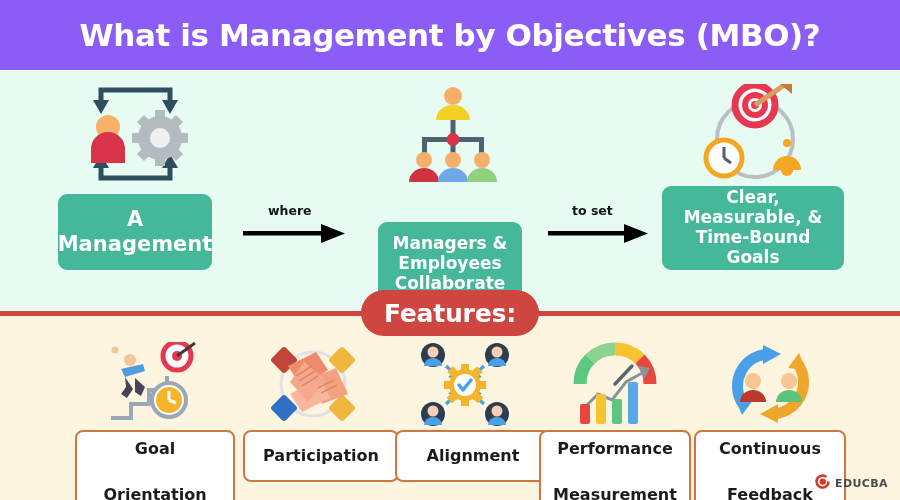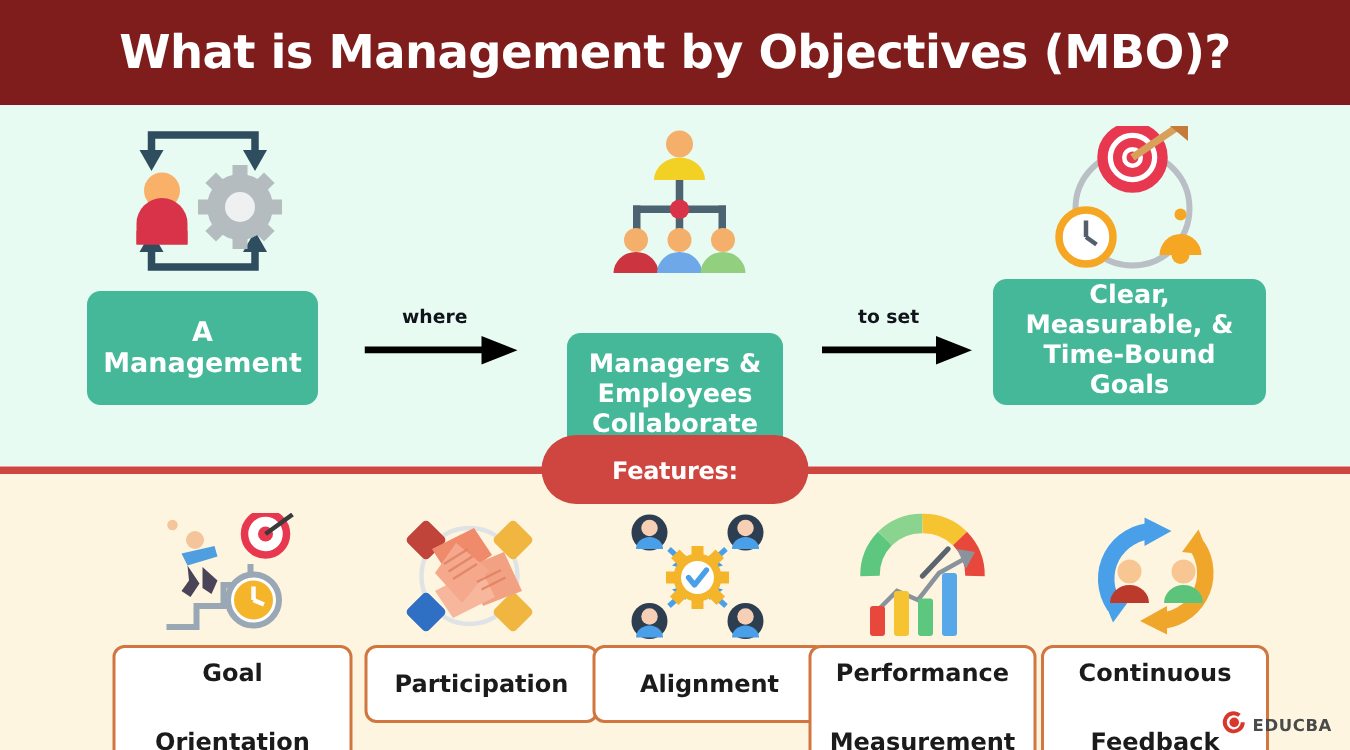--- a/index.html
+++ b/index.html
@@ -6,21 +6,21 @@
   body{
     width:900px;height:500px;overflow:hidden;
     font-family:"Liberation Sans", sans-serif;
     background:#ffffff;
   }
   .poster{position:relative;width:900px;height:500px;overflow:hidden;}
 
   
   .header{
     position:absolute;left:0;top:0;width:900px;height:70px;
-    background:#7f1d1d;
+    background:#8b5cf6;
     display:flex;align-items:center;justify-content:center;
   }
   .header-title{
     color:#ffffff;
     font-size:31px;
     font-weight:bold;
     letter-spacing:-0.4px;
     white-space:nowrap;
     font-family:"DejaVu Sans", sans-serif;
   }
@@ -42,40 +42,40 @@
 
   
   .features-pill{
     position:absolute;left:361px;top:290px;
     width:178px;height:46px;border-radius:23px;
     background:#cf4640;
     display:flex;align-items:center;justify-content:center;
     z-index:6;
   }
   .features-pill span{
-    color:#ffffff;font-size:16px;font-weight:bold;
+    color:#ffffff;font-size:25px;font-weight:bold;
     font-family:"DejaVu Sans", sans-serif;letter-spacing:-0.2px;
   }
 
   
   .flow-icon{position:absolute;}
   .flow-card{
     position:absolute;
     background:#44b898;
     border-radius:9px;
     display:flex;align-items:center;justify-content:center;
     text-align:center;
     color:#ffffff;
     font-weight:bold;
     font-family:"DejaVu Sans", sans-serif;
     line-height:1.17;
     padding:0 8px;
     box-sizing:border-box;
   }
-  .card1{left:58px;top:194px;width:154px;height:76px;font-size:18px;}
+  .card1{left:58px;top:194px;width:154px;height:76px;font-size:21px;}
   .card2{left:378px;top:186px;width:144px;height:84px;font-size:17px;margin-top:36px;}
   .card3{left:662px;top:186px;width:182px;height:84px;font-size:17px;}
 
   .conn{position:absolute;}
   .conn-label{
     position:absolute;
     font-size:12.5px;font-weight:bold;color:#11141a;
     font-family:"DejaVu Sans", sans-serif;
     white-space:nowrap;
   }

